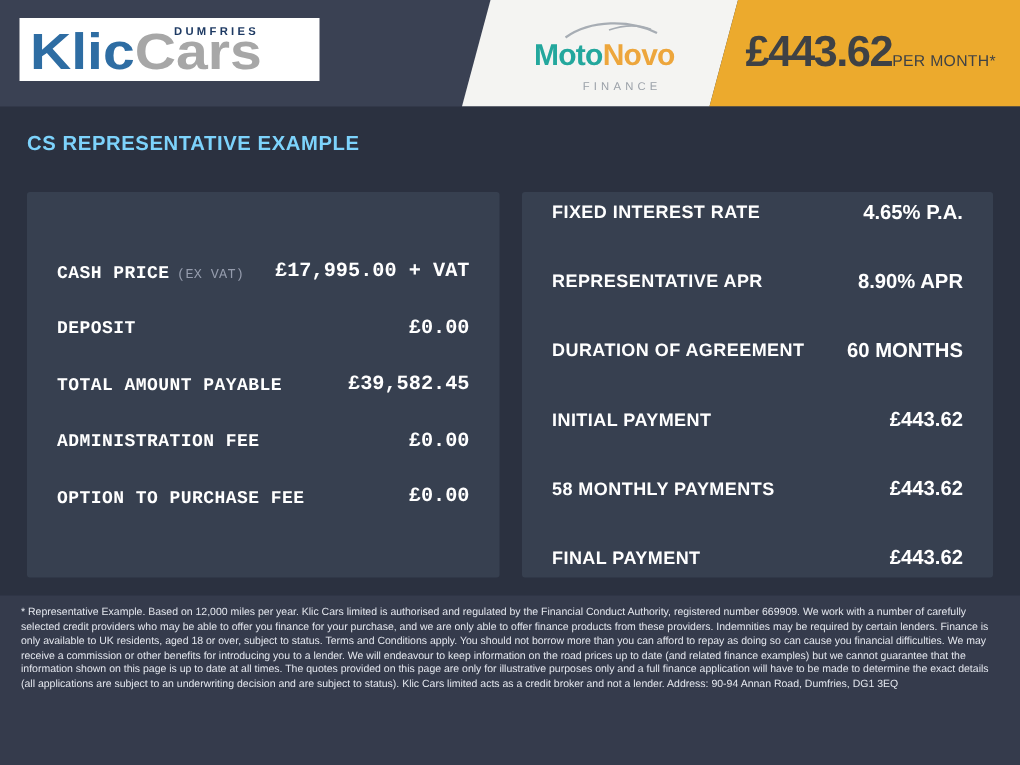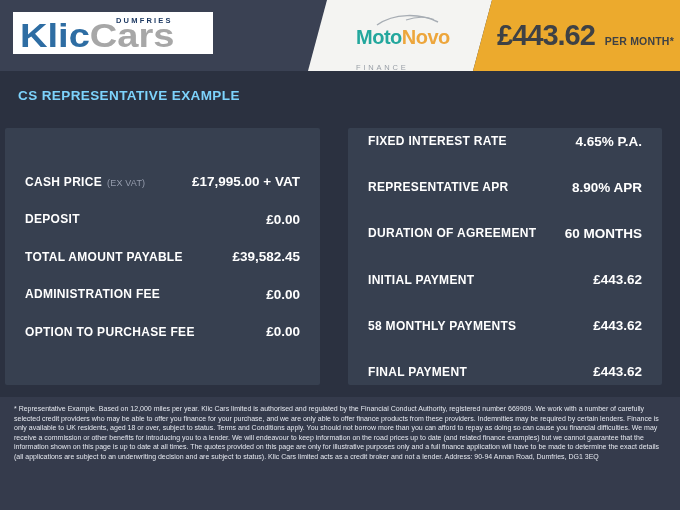--- a/index.html
+++ b/index.html
@@ -17,31 +17,31 @@
   .dumfries { position:absolute; top:4px; left:103px; font-size:7.5px; font-weight:bold; letter-spacing:2.2px; color:#1e3a63; }
   .dealer-name { position:absolute; left:7px; top:4px; font-size:34px; line-height:38px; font-weight:bold; letter-spacing:0px; transform:scaleX(1.12); transform-origin:left center; white-space:nowrap; }
   .klic { color:#2e6da3; }
   .cars { color:#a7a7a7; }
 
   .finance-logo { position:absolute; left:356px; top:13px; width:86px; }
   .swoosh { display:block; margin:0 2px 0 auto; }
   .moto-novo { font-size:20px; font-weight:bold; line-height:20px; letter-spacing:-0.5px; text-align:center; white-space:nowrap; }
   .moto { color:#23a79d; }
   .novo { color:#eda63c; }
-  .finance-sub { font-size:7.5px; letter-spacing:2.8px; color:#9aa0a8; text-align:left; margin-top:16px; padding-right:1px; }
+  .finance-sub { font-size:7.5px; letter-spacing:2.8px; color:#9aa0a8; text-align:right; margin-top:6px; padding-right:1px; }
 
   .price { position:absolute; left:497px; top:0; height:71px; display:flex; align-items:center; }
   .amount { font-size:29px; font-weight:bold; color:#3e4145; letter-spacing:-1px; white-space:nowrap; }
-  .period { font-size:10.5px; font-weight:bold; color:#3e4145; margin-left:10px; margin-top:10px; letter-spacing:0.2px; white-space:nowrap; }
+  .period { font-size:10.5px; font-weight:normal; color:#3e4145; margin-top:10px; letter-spacing:0.2px; white-space:nowrap; }
 
   
   .section-title { position:absolute; left:18px; top:88px; font-size:13.5px; font-weight:bold; color:#7dd3fc; letter-spacing:0.4px; }
 
   .panel { position:absolute; top:128px; height:257px; background:#374050; border-radius:2px; display:flex; flex-direction:column; justify-content:center; padding:0 20px; }
-  .panel-left { left:5px; width:315px; }
+  .panel-left { left:18px; width:315px;font-family:Liberation Mono, monospace; }
   .panel-right { left:348px; width:314px;gap:20px; }
 
   .row { height:37.5px; display:flex; align-items:center; justify-content:space-between; }
   .row-label { font-size:12px; font-weight:bold; color:#ffffff; letter-spacing:0.3px; white-space:nowrap; }
   .row-note { font-size:9px; font-weight:normal; color:#959cad; margin-left:5px; letter-spacing:0.2px; }
   .row-value { font-size:13.5px; font-weight:bold; color:#ffffff; white-space:nowrap; }
 
   
   .disclaimer { position:absolute; left:0; top:397px; width:680px; height:113px; background:#353b4c; padding:7px 14px 0 14px; }
   .disclaimer p { font-size:7px; line-height:9.6px; color:#e4e7ee; }

